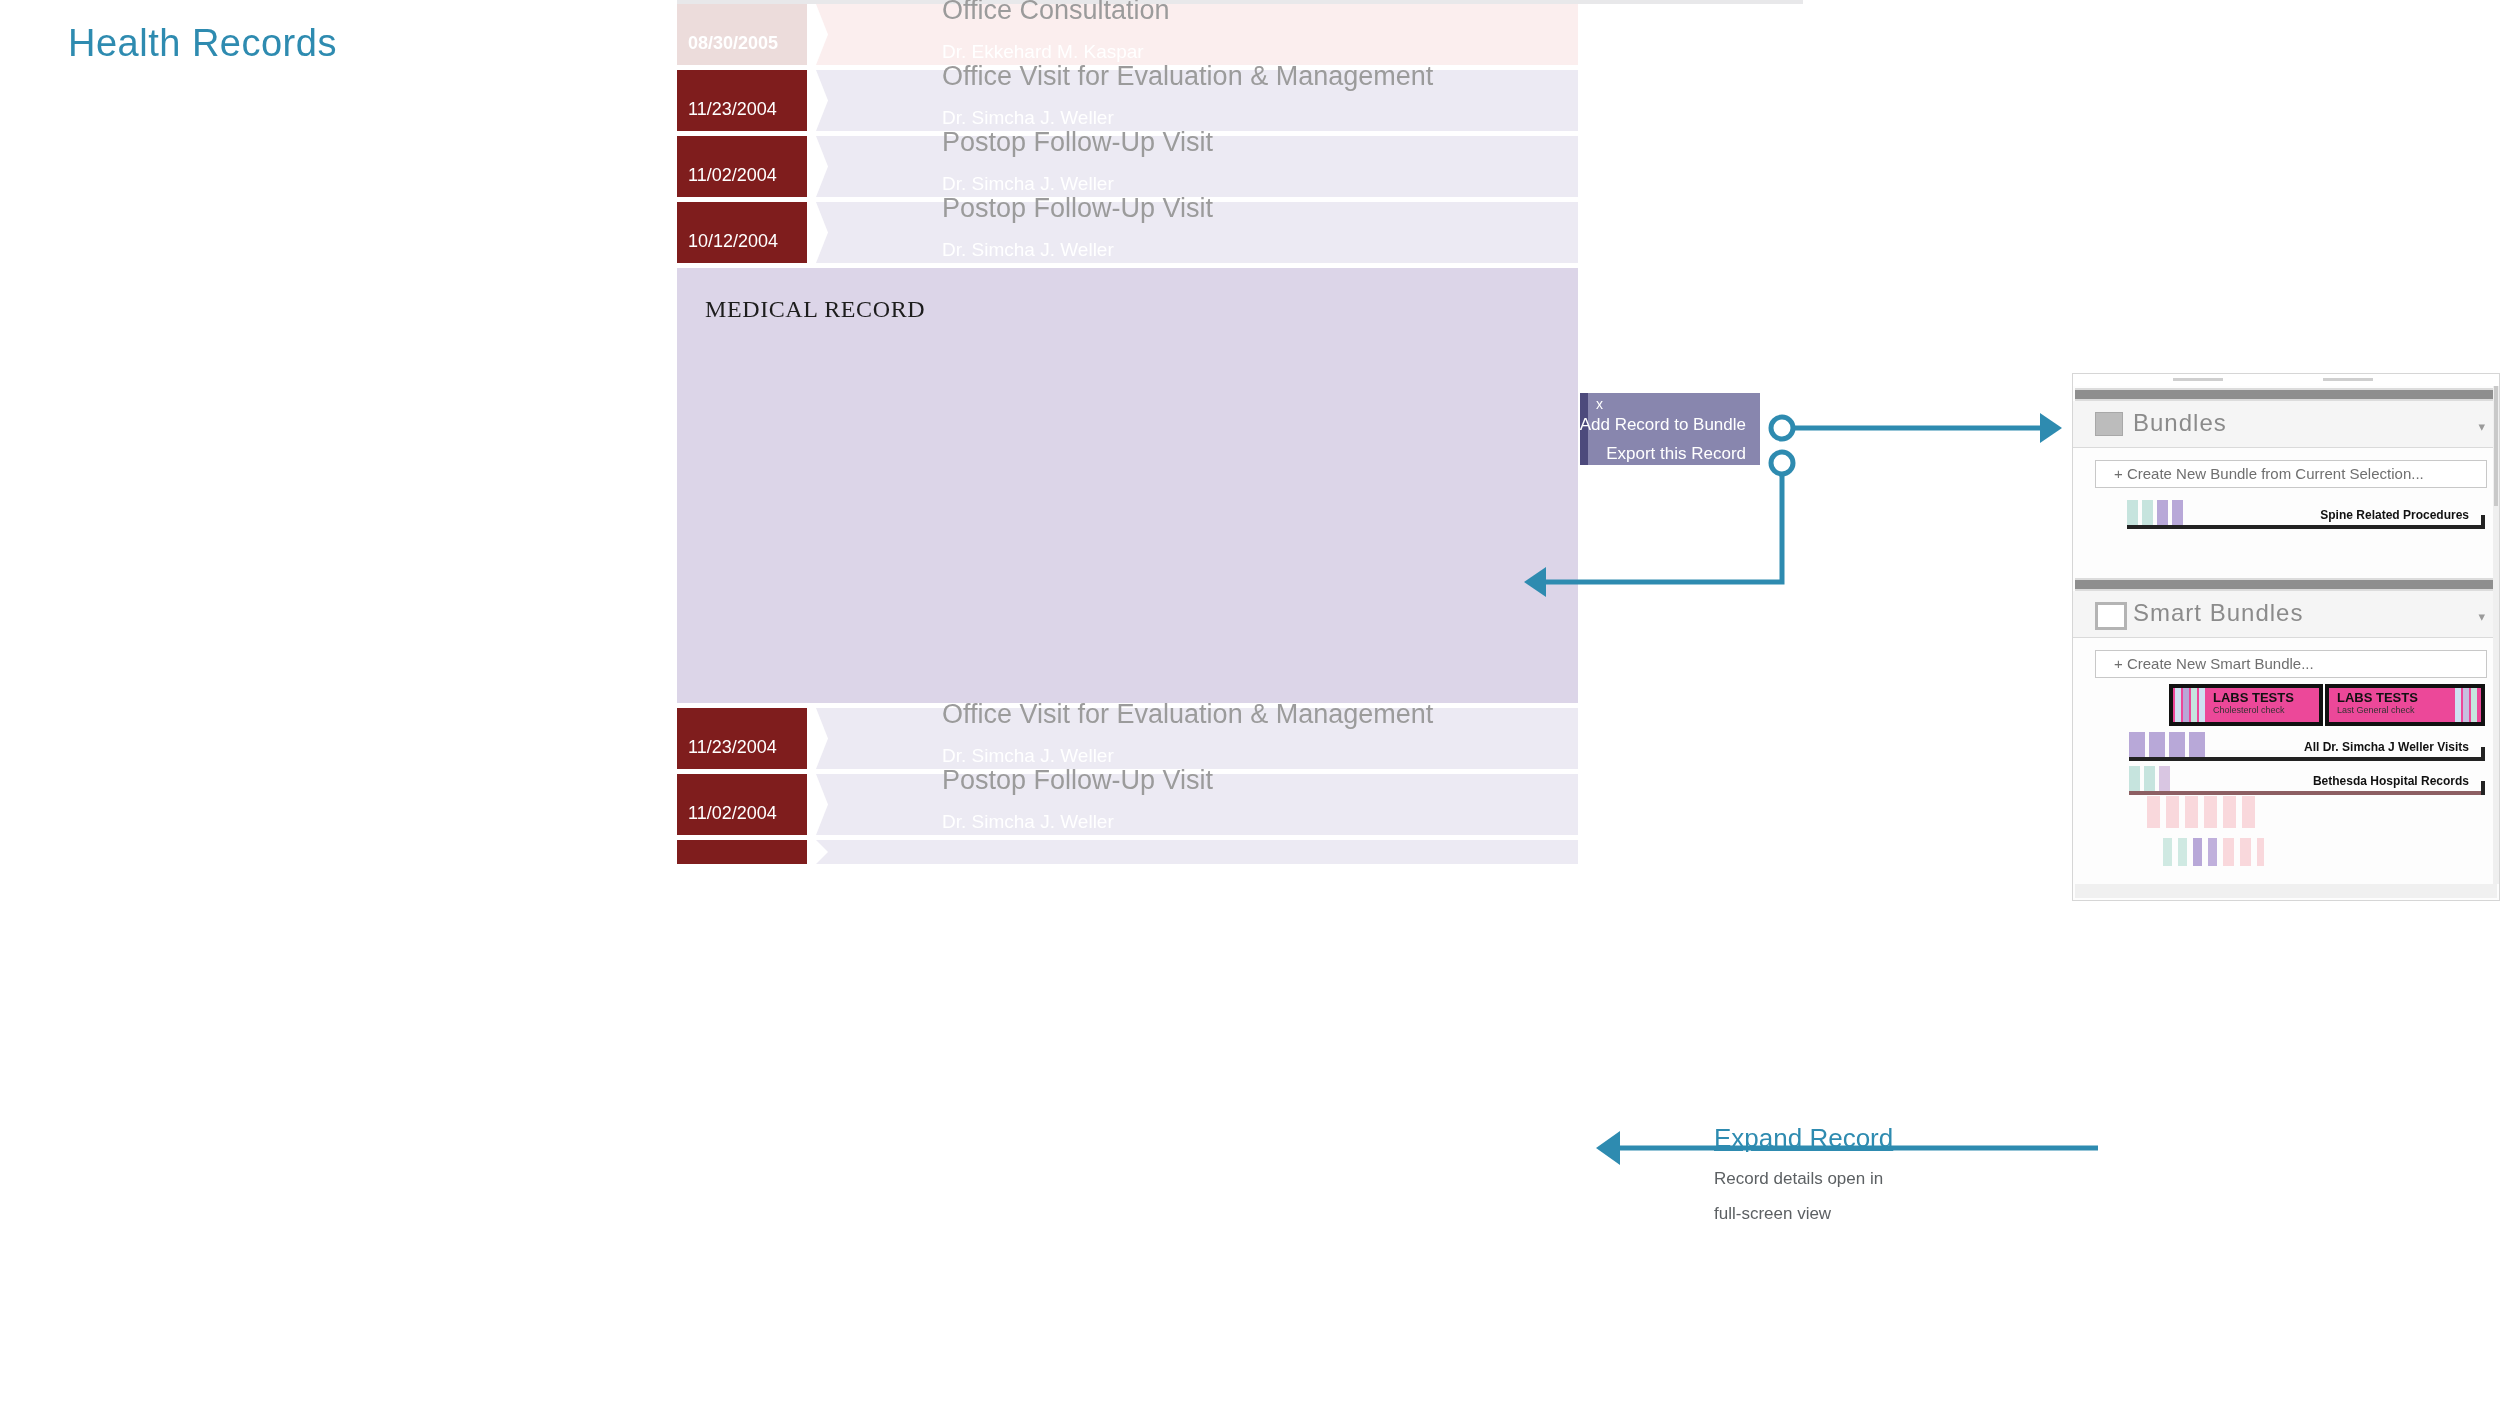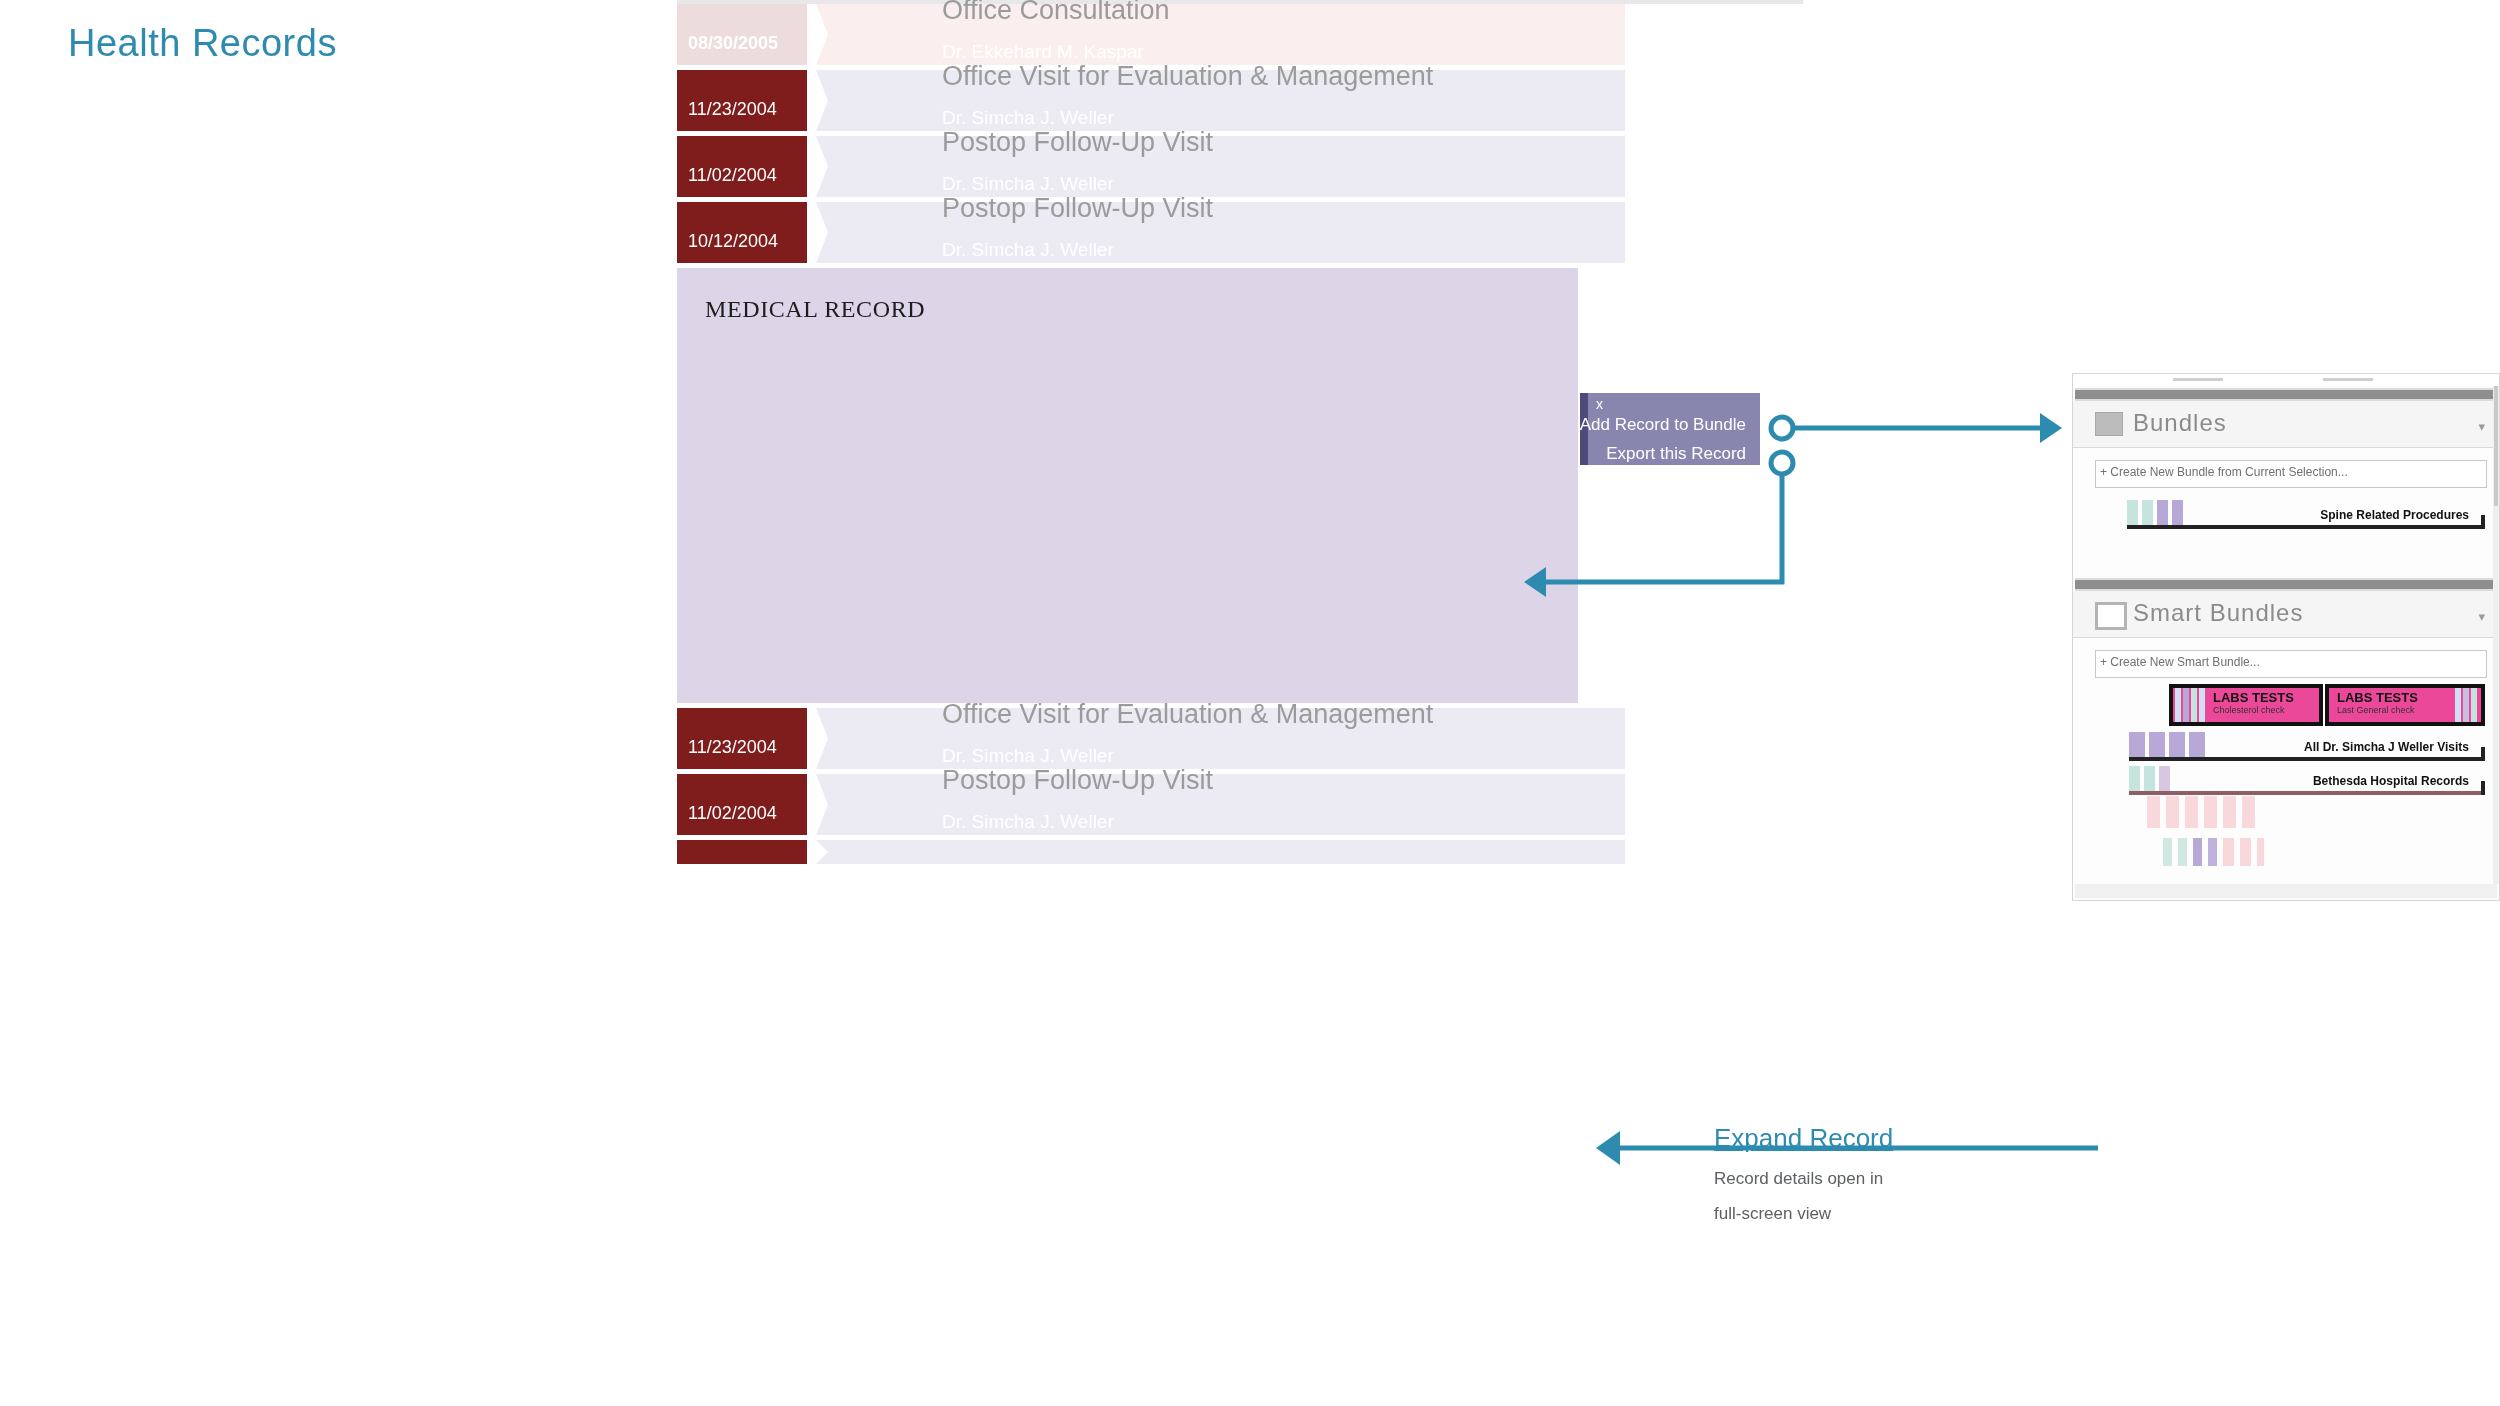--- a/index.html
+++ b/index.html
@@ -22,21 +22,20 @@
     background:#e8e8ea;
   }
 
   
   #records-column{
     position:absolute;left:677px;top:4px;width:901px;height:1402px;
   }
   .record-row{
     position:relative;width:901px;display:block;
     margin-bottom:5px;
-    padding-left:47px;
   }
   .record-row .chip{
     position:absolute;left:0;top:0;width:137px;height:100%;
     box-sizing:border-box;
   }
   .record-row .chip-date{
     position:absolute;left:11px;bottom:11px;
     font-size:18px;color:#ffffff;white-space:nowrap;
   }
   .record-row .chev{
@@ -147,22 +146,22 @@
   }
   .sec-head .sec-caret{
     position:absolute;right:14px;top:18px;
     font-size:13px;color:#9a9a9a;
   }
   .create-row{
     position:absolute;left:22px;right:12px;height:26px;
     background:#ffffff;border:1px solid #c8c8c8;
   }
   .create-row .cr-txt{
-    position:absolute;left:4px;top:4px;
-    font-size:12px;color:#6f6f6f;white-space:nowrap;
+    position:absolute;left:18px;top:4px;
+    font-size:15px;color:#6f6f6f;white-space:nowrap;
   }
   .bundle-item{position:absolute;height:30px;}
   .bundle-item .bars{position:absolute;left:0;bottom:4px;height:26px;}
   .bundle-item .bars i{display:inline-block;width:11px;height:26px;margin-right:4px;vertical-align:bottom;}
   .bundle-item .rule{
     position:absolute;left:0;right:0;bottom:1px;height:4px;background:#222222;
   }
   .bundle-item .rule:after{
     content:"";position:absolute;right:0;bottom:0;width:4px;height:14px;background:#222222;
   }

